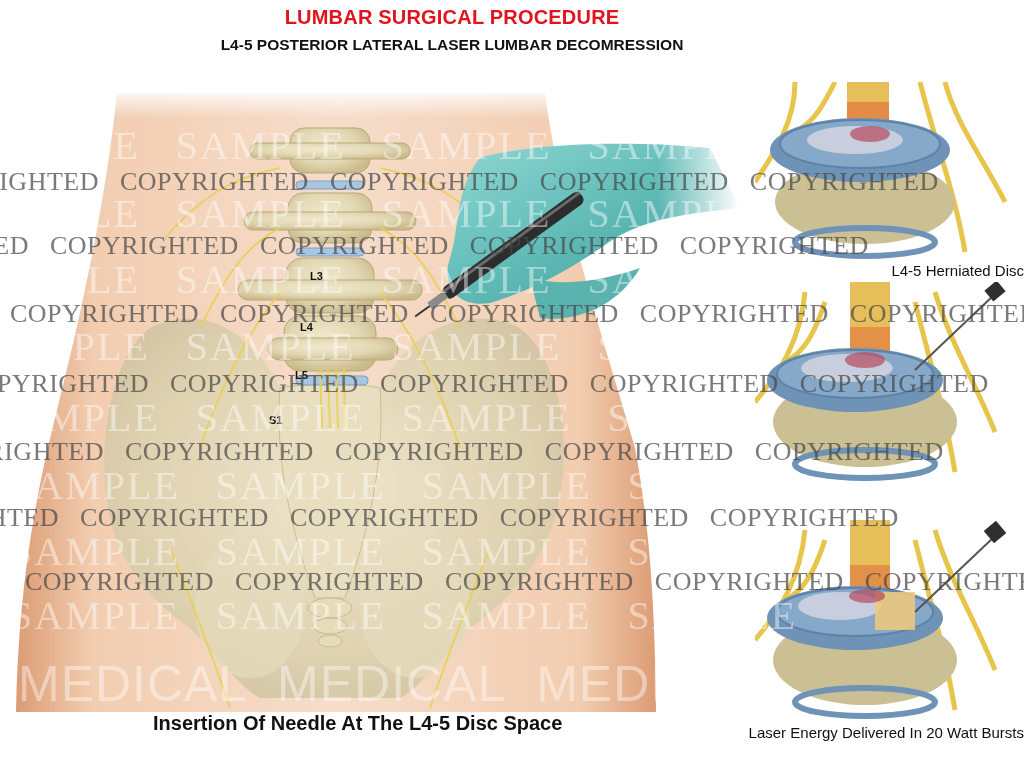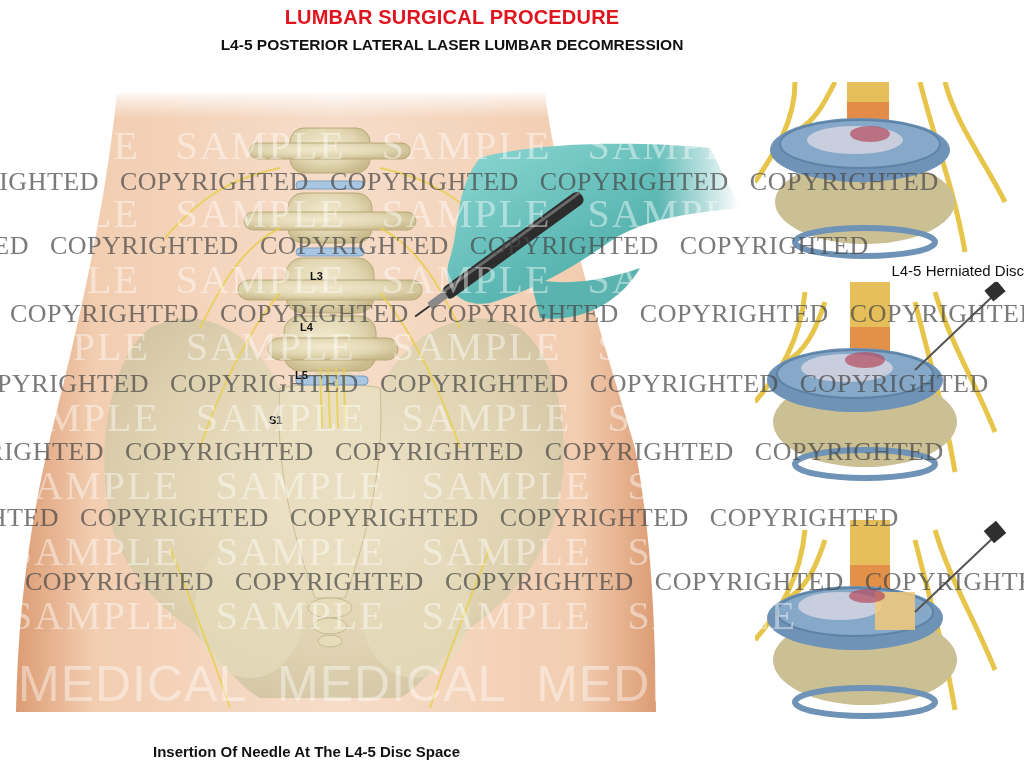--- a/index.html
+++ b/index.html
@@ -11,21 +11,21 @@
   
   #body-panel { position:absolute; left:0; top:88px; width:660px; height:626px; }
   .label { position:absolute; font-size:11px; font-weight:bold; color:#111; }
 
   
   #glove { position:absolute; left:410px; top:138px; width:330px; height:200px; }
   
   .panel { position:absolute; left:755px; width:255px; }
   .caption { position:absolute; left:740px; width:284px; text-align:right; font-size:15px; font-weight:normal; color:#111; line-height:13px; }
 
-  #bottom-caption { position:absolute; left:153px; top:743px; font-size:15px; font-weight:bold; color:#111; }
+  #bottom-caption { position:absolute; left:153px; top:712px; font-size:20px; font-weight:bold; color:#111; }
 
   
   .wm { position:absolute; left:0; width:1024px; white-space:nowrap; font-family:"Liberation Serif", serif; pointer-events:none; }
   .wm-copy { font-size:26px; color:rgba(70,70,70,0.72); letter-spacing:0.5px; }
   .wm-sample { font-size:40px; color:rgba(255,255,255,0.45); letter-spacing:2px; }
   .wm-medical { font-family:"Liberation Sans", sans-serif; font-size:50px; color:rgba(255,255,255,0.42); font-weight:normal; letter-spacing:1px; }
 </style>
 </head>
 <body>
 
@@ -186,20 +186,21 @@
   <ellipse cx="100" cy="98" rx="88" ry="32" fill="#6e93b6"></ellipse>
   <ellipse cx="100" cy="92" rx="78" ry="24" fill="#86a9c9" stroke="#5e83a6" stroke-width="2"></ellipse>
   <ellipse cx="85" cy="86" rx="42" ry="14" fill="#c8cedd"></ellipse>
   <path d="M120,72 L160,72 L160,110 L120,110 Z" fill="#f2c97a" opacity="0.85"></path>
   <ellipse cx="112" cy="76" rx="18" ry="7" fill="#b44a5e" opacity="0.7"></ellipse>
   <ellipse cx="110" cy="182" rx="70" ry="14" fill="none" stroke="#6e93b6" stroke-width="6"></ellipse>
   <line x1="160" y1="92" x2="240" y2="16" stroke="#555" stroke-width="2"></line>
   <rect x="232" y="4" width="16" height="16" fill="#2f2f2f" transform="rotate(-40 240 12)"></rect>
 </svg>
 <div class="caption" style="top:726px;">
+  <div>Laser Energy Delivered In 20 Watt Bursts</div>
 </div>
 
 <div id="bottom-caption">Insertion Of Needle At The L4-5 Disc Space</div>
 
 <div class="wm wm-sample" style="top:122px;left:-30px;">
   <span>SAMPLE</span>&nbsp;&nbsp;&nbsp;<span>SAMPLE</span>&nbsp;&nbsp;&nbsp;<span>SAMPLE</span>&nbsp;&nbsp;&nbsp;<span>SAMPLE</span>
 </div>
 <div class="wm wm-copy" style="top:167px;left:-90px;">
   <span>COPYRIGHTED</span>&nbsp;&nbsp;&nbsp;<span>COPYRIGHTED</span>&nbsp;&nbsp;&nbsp;<span>COPYRIGHTED</span>&nbsp;&nbsp;&nbsp;<span>COPYRIGHTED</span>&nbsp;&nbsp;&nbsp;<span>COPYRIGHTED</span>
 </div>

